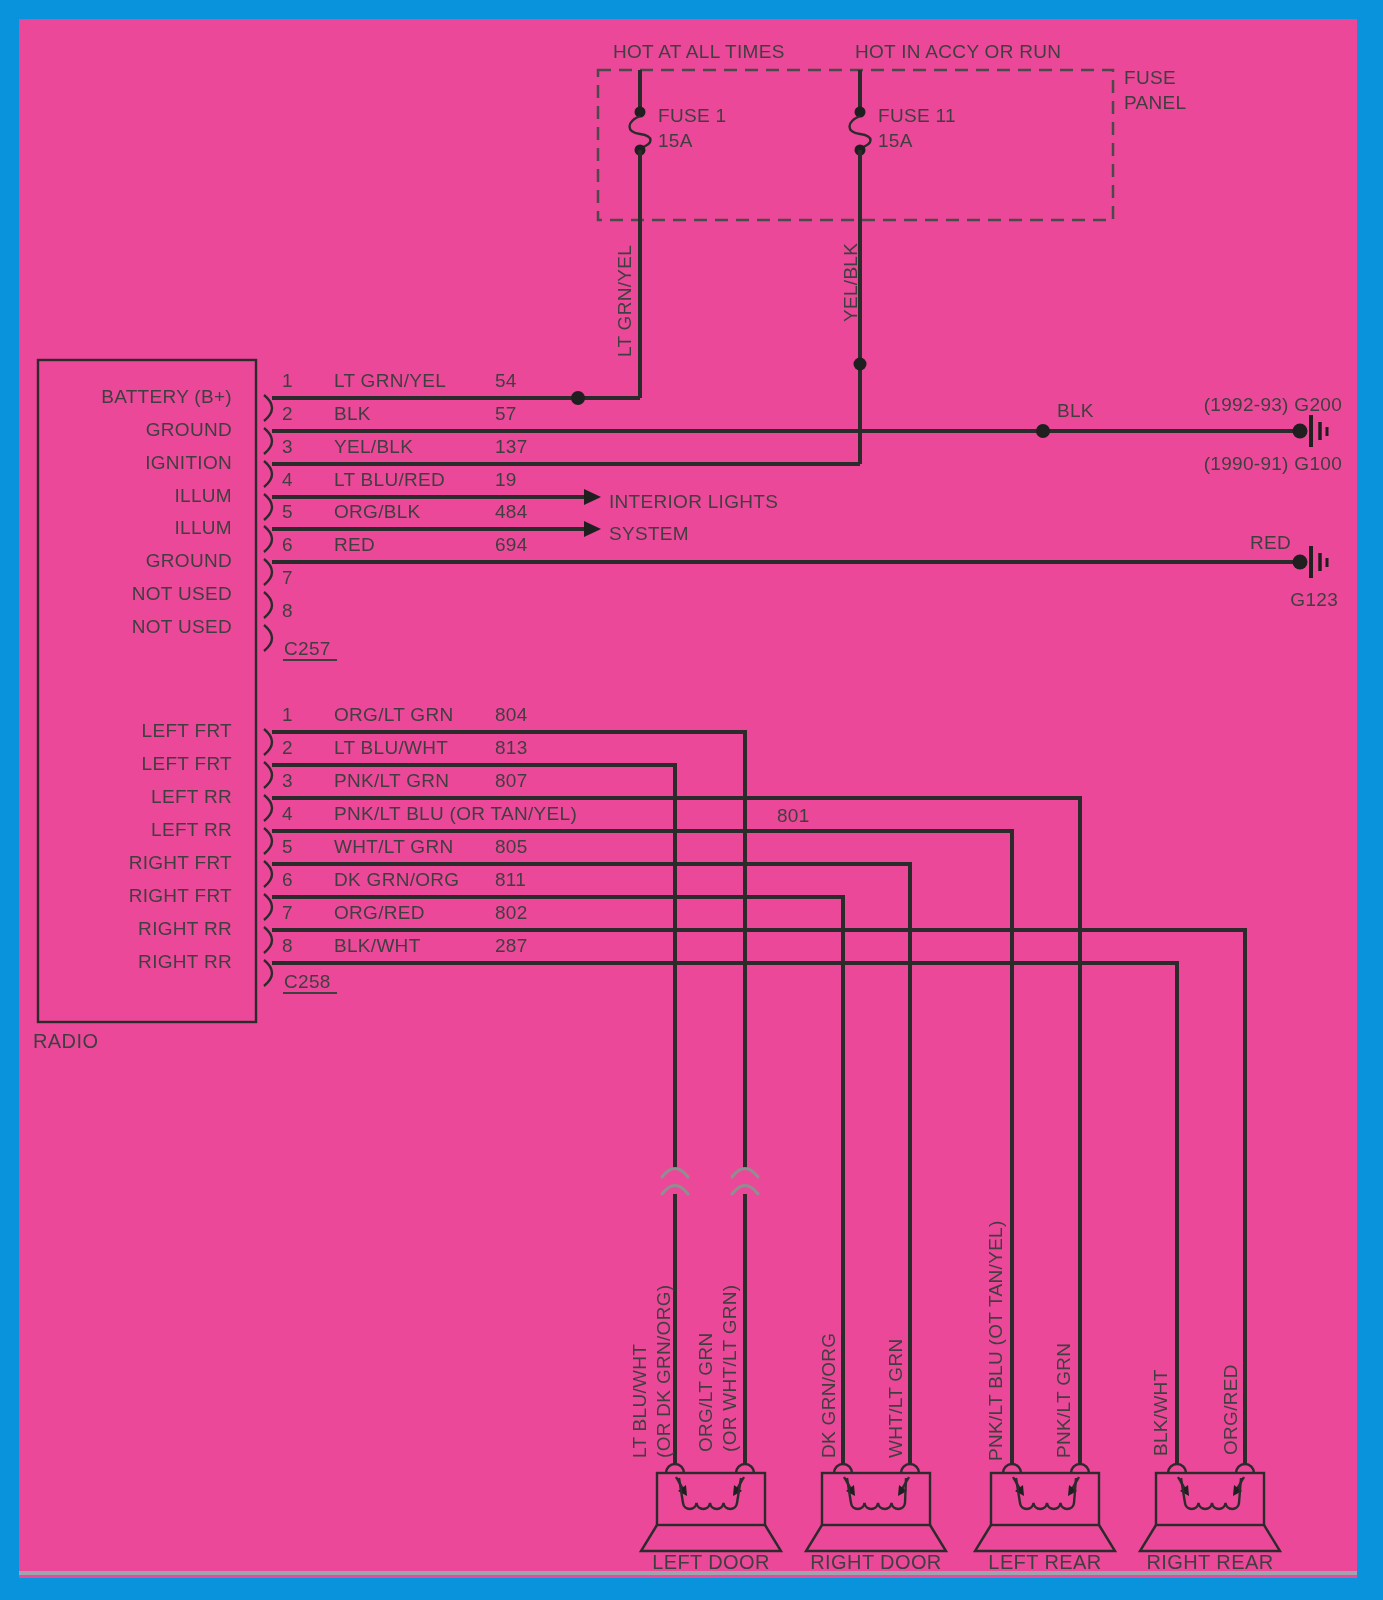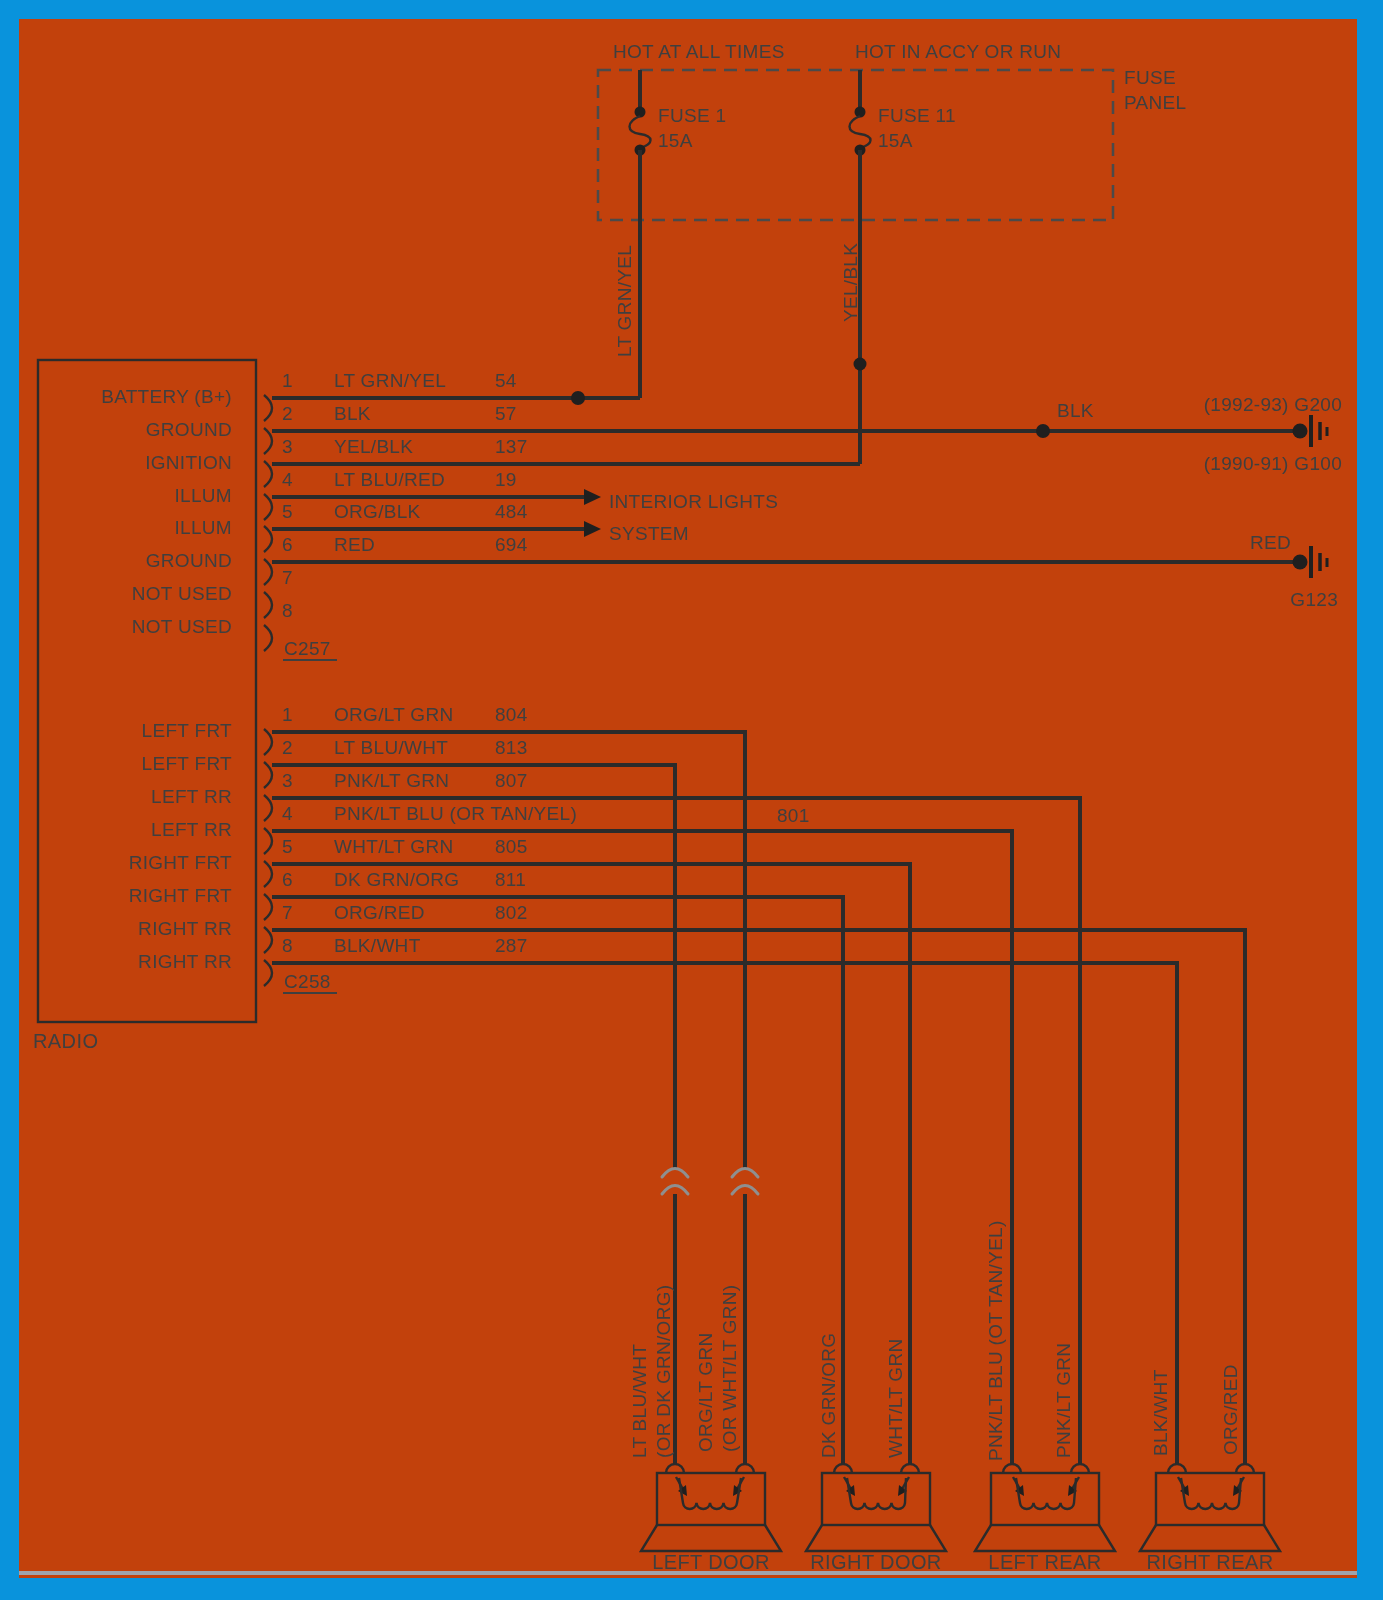--- a/index.html
+++ b/index.html
@@ -1,16 +1,16 @@
 <!DOCTYPE html>
 <html><head>
 <meta charset="utf-8">
 <style>
   html,body{margin:0;padding:0;background:#ffffff;}
-  .stage{position:relative;width:1383px;height:1600px;background:#c2410c;overflow:hidden;}
+  .stage{position:relative;width:1383px;height:1600px;background:#ec4899;overflow:hidden;}
   svg{display:block;}
   .t{font-family:"Liberation Sans",sans-serif;font-size:19px;fill:#3f3f3f;letter-spacing:.3px;}
   .tb{font-family:"Liberation Sans",sans-serif;font-size:20px;fill:#3f3f3f;letter-spacing:.4px;}
   .end{text-anchor:end;}
   .mid{text-anchor:middle;}
   .w{stroke:#2b2b2b;stroke-width:4;fill:none;stroke-linecap:butt;}
   .thin{stroke:#2b2b2b;stroke-width:2.4;fill:none;}
   .dash{stroke:#4a4a4a;stroke-width:2.5;fill:none;stroke-dasharray:13 8;}
   .dot{fill:#1f1f1f;stroke:none;}
   .arrow{fill:#1f1f1f;stroke:none;}

